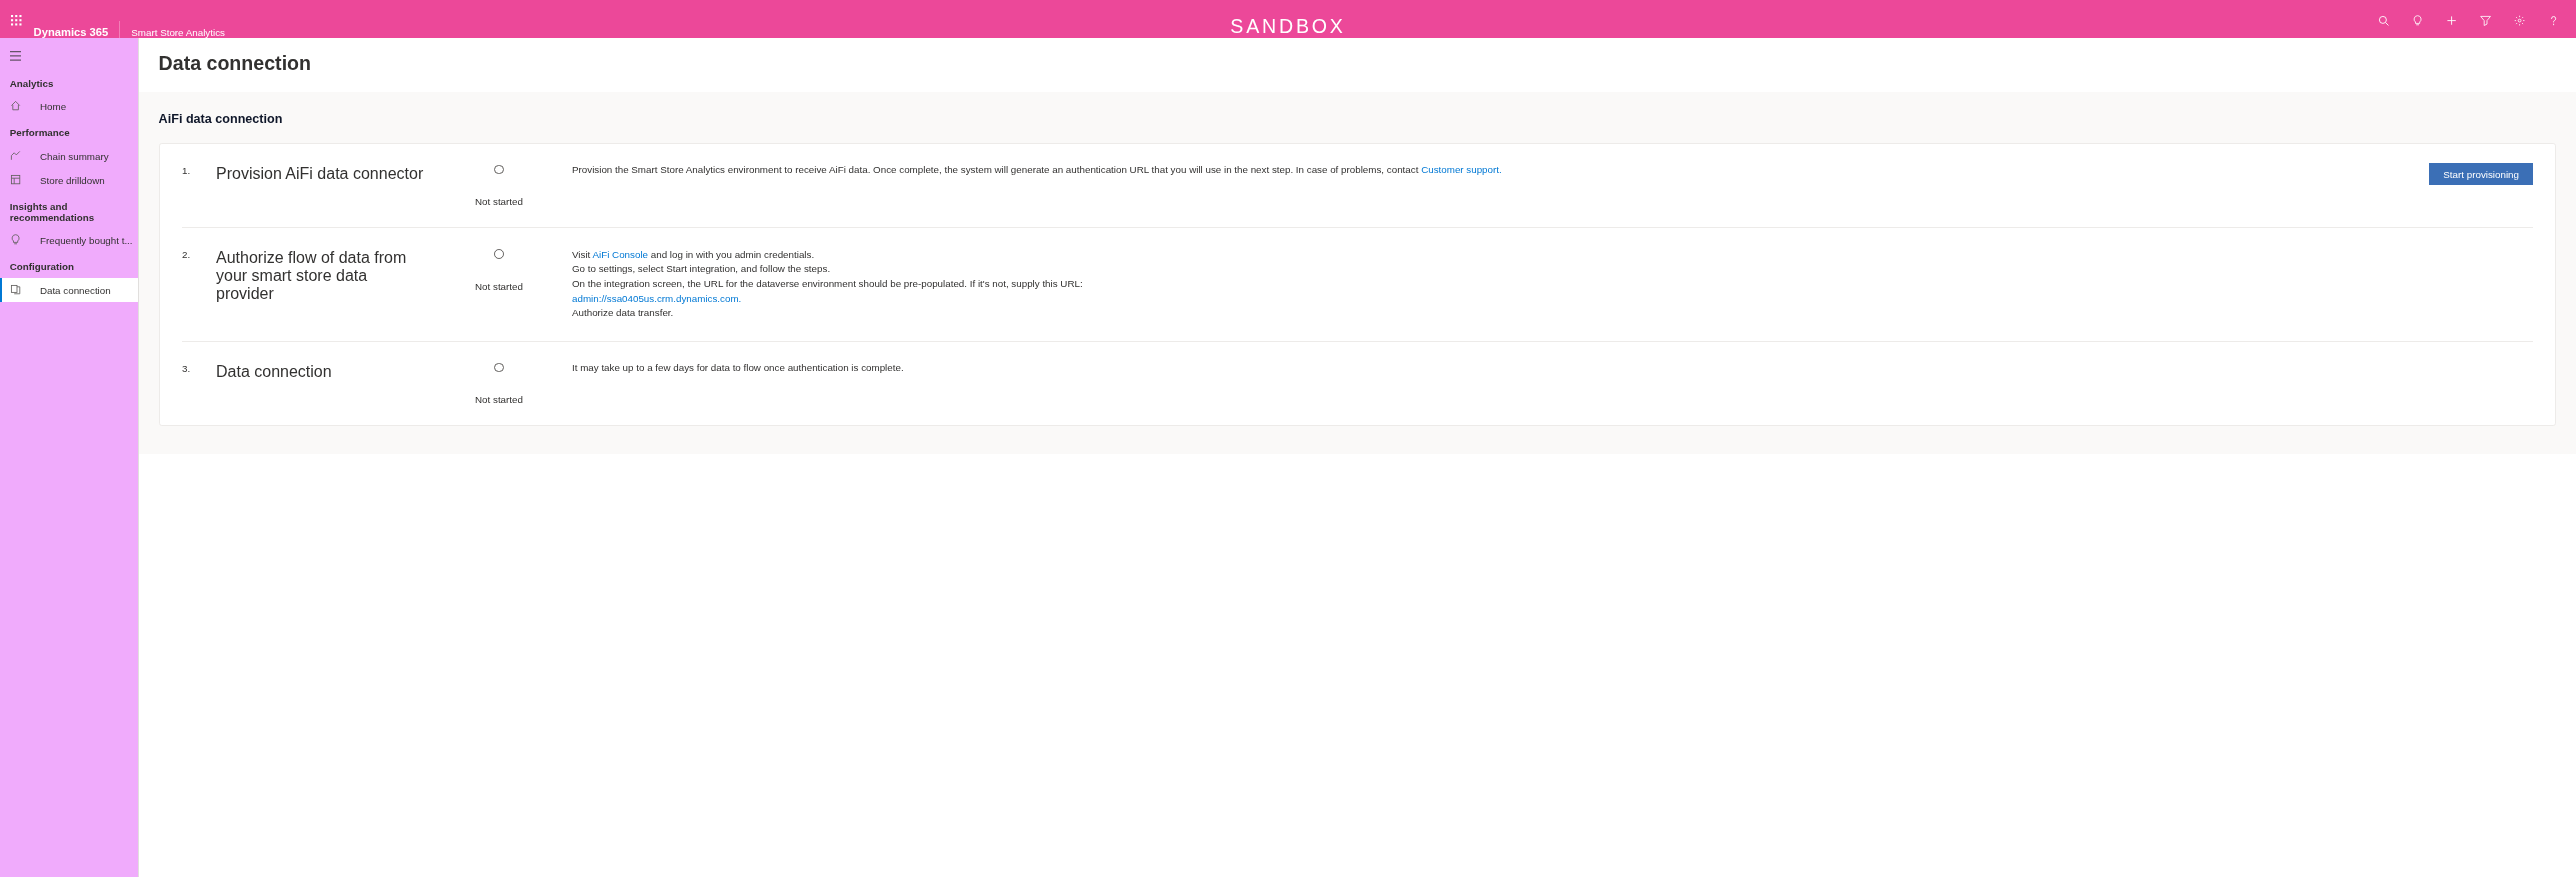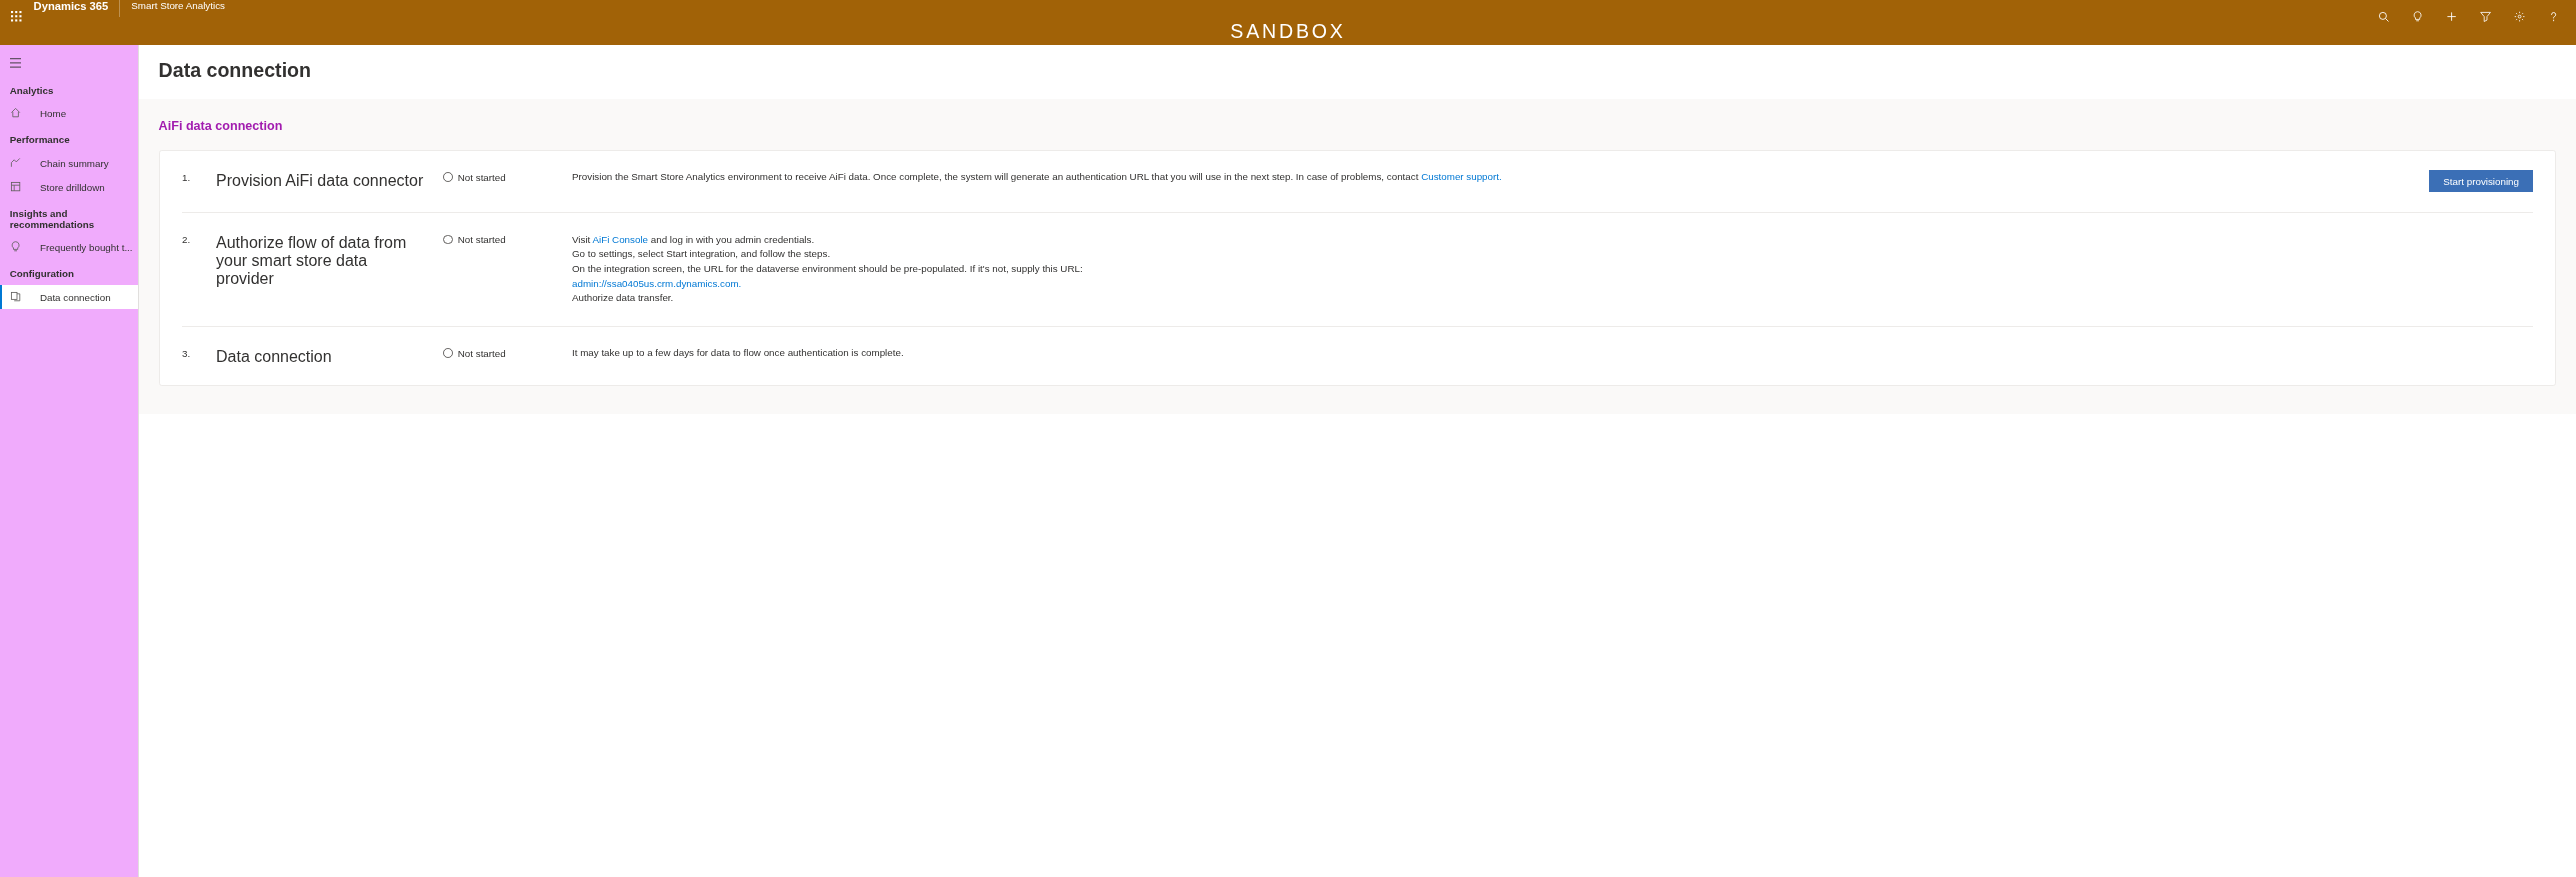--- a/index.html
+++ b/index.html
@@ -1,23 +1,23 @@
 <!DOCTYPE html>
 <html style="font-size:11.2px"><head>
   <meta charset="utf-8">
   <style>
     * { margin: 0; padding: 0; box-sizing: border-box; font-family: "Segoe UI", -apple-system, BlinkMacSystemFont, sans-serif; }
     body { background: #faf9f8; color: #323130; }
 
     
     .header {
-      background: #a16207;
-      height: 45px;
+      background: #ec4899;
+      height: 38px;
       display: flex;
-      align-items: flex-start;
+      align-items: flex-end;
       color: #fff;
       padding: 0 5.6px;
     }
     .waffle {
       width: 22.4px; height: 34px;
       display: flex; align-items: center; justify-content: center;
       cursor: pointer;
     }
     .app-title { font-weight: 600; font-size: 11.2px; margin-left: 5.6px; }
     .divider-v { width: 0.7px; height: 17px; background: rgba(255,255,255,0.3); margin: 0 11.2px; }
@@ -77,42 +77,43 @@
       border-left: 2.1px solid #0078d4;
       padding-left: 7.7px;
     }
     .nav-icon { width: 11.2px; height: 11.2px; flex-shrink: 0; stroke: #605e5c; fill: none; stroke-width: 1.2; }
 
     
     .main { flex: 1; overflow: auto; background: #fff; }
     .page-title-wrap { padding: 14px 19.6px 17px; }
     .page-title { font-size: 19.6px; font-weight: 600; color: #323130; }
     .content { background: #faf9f8; padding: 19.6px 19.6px 28px; }
-    .section-title { font-size: 12.6px; font-weight: 600; color: #a21caf; margin-bottom: 17px; }
+    .section-title { font-size: 12.6px; font-weight: 600; color: #0f172a; margin-bottom: 17px; }
     .card {
       background: #fff;
       border: 0.7px solid #edebe9;
       border-radius: 2.8px;
       padding: 0 22.4px;
     }
     .step {
       display: flex;
       align-items: flex-start;
       padding: 19.6px 0;
       border-bottom: 0.7px solid #edebe9;
       gap: 17px;
     }
     .step:last-child { border-bottom: none; }
     .step-num { width: 17px; flex-shrink: 0; font-size: 9.8px; color: #323130; padding-top: 1.4px; }
     .step-title { width: 210px; flex-shrink: 0; font-size: 16px; color: #323130; padding-top: 1.4px; }
     .step-status {
       width: 112px; flex-shrink: 0;
-      display: flex; align-items: center; gap: 5px;
+      display: flex; align-items: center; gap: 22px;
       font-size: 9.8px; color: #323130;
       padding-top: 1.4px;
+      flex-direction: column;
     }
     .status-circle {
       width: 9.8px; height: 9.8px;
       border: 0.7px solid #605e5c;
       border-radius: 50%;
     }
     .step-desc { flex: 1; font-size: 9.8px; color: #323130; line-height: 1.5; padding-right: 17px; }
     .step-desc a, .step-desc .link { color: #0078d4; text-decoration: none; cursor: pointer; }
     .step-action { flex-shrink: 0; }
     .btn-primary {

